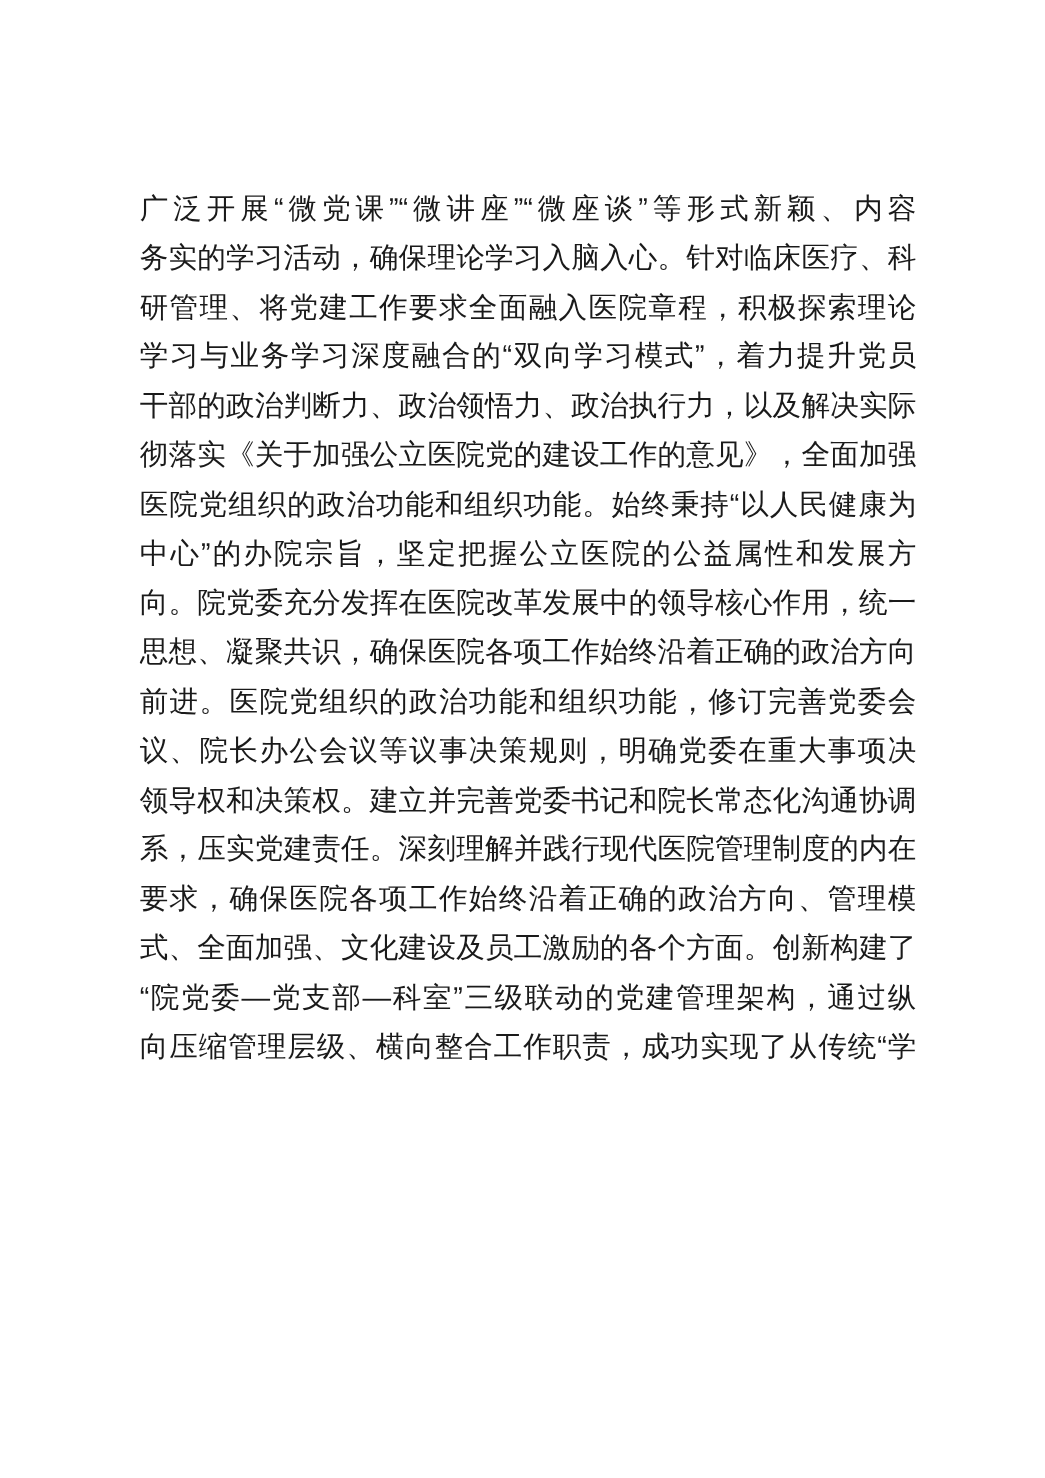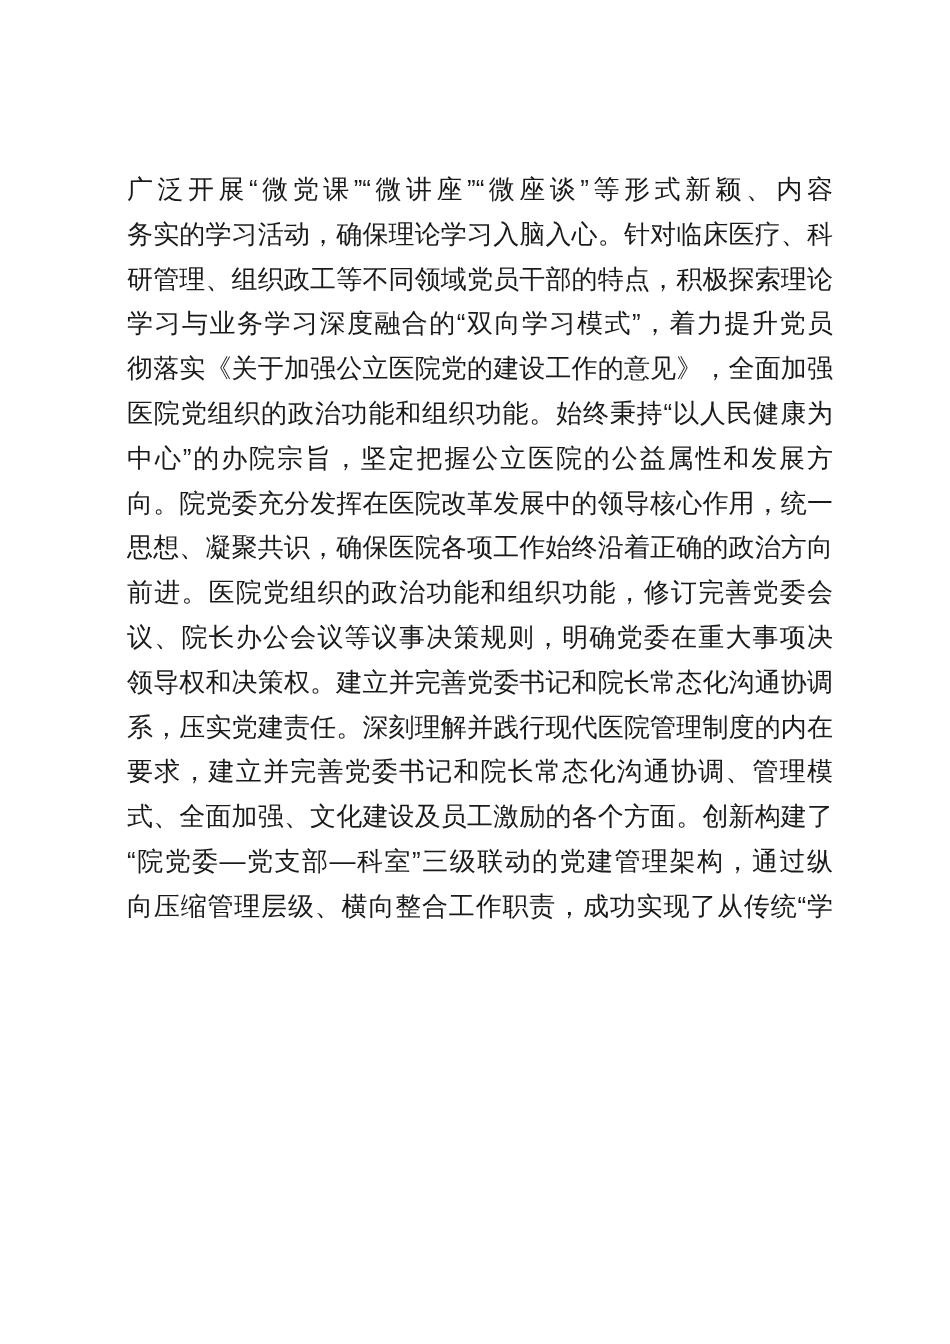--- a/index.html
+++ b/index.html
@@ -32,29 +32,30 @@
     overflow: hidden;
   }
 </style>
 </head>
 <body>
 
 <div class="page">
   <div class="text-block">
     <div class="line">广泛开展“微党课”“微讲座”“微座谈”等形式新颖、内容</div>
     <div class="line">务实的学习活动，确保理论学习入脑入心。针对临床医疗、科</div>
-    <div class="line">研管理、组织政工等不同领域党员干部的特点，积极探索理论</div>
+    <div class="line">研管理、将党建工作要求全面融入医院章程，积极探索理论</div>
     <div class="line">学习与业务学习深度融合的“双向学习模式”，着力提升党员</div>
+    <div class="line">干部的政治判断力、政治领悟力、政治执行力，以及解决实际</div>
     <div class="line">彻落实《关于加强公立医院党的建设工作的意见》，全面加强</div>
     <div class="line">医院党组织的政治功能和组织功能。始终秉持“以人民健康为</div>
     <div class="line">中心”的办院宗旨，坚定把握公立医院的公益属性和发展方</div>
     <div class="line">向。院党委充分发挥在医院改革发展中的领导核心作用，统一</div>
     <div class="line">思想、凝聚共识，确保医院各项工作始终沿着正确的政治方向</div>
     <div class="line">前进。医院党组织的政治功能和组织功能，修订完善党委会</div>
     <div class="line">议、院长办公会议等议事决策规则，明确党委在重大事项决</div>
     <div class="line">领导权和决策权。建立并完善党委书记和院长常态化沟通协调</div>
     <div class="line">系，压实党建责任。深刻理解并践行现代医院管理制度的内在</div>
-    <div class="line">要求，建立并完善党委书记和院长常态化沟通协调、管理模</div>
+    <div class="line">要求，确保医院各项工作始终沿着正确的政治方向、管理模</div>
     <div class="line">式、全面加强、文化建设及员工激励的各个方面。创新构建了</div>
     <div class="line">“院党委—党支部—科室”三级联动的党建管理架构，通过纵</div>
     <div class="line">向压缩管理层级、横向整合工作职责，成功实现了从传统“学</div>
   </div>
 </div>
 
 </body></html>

